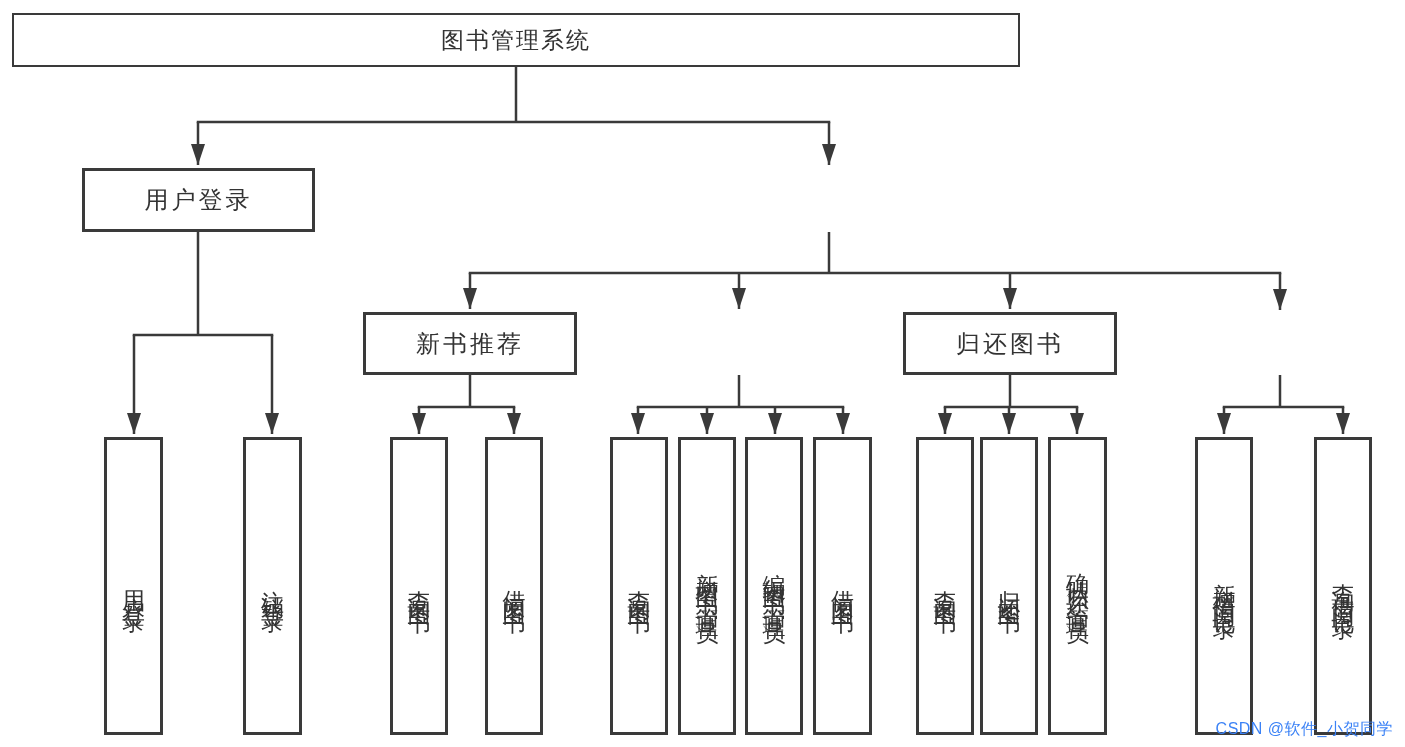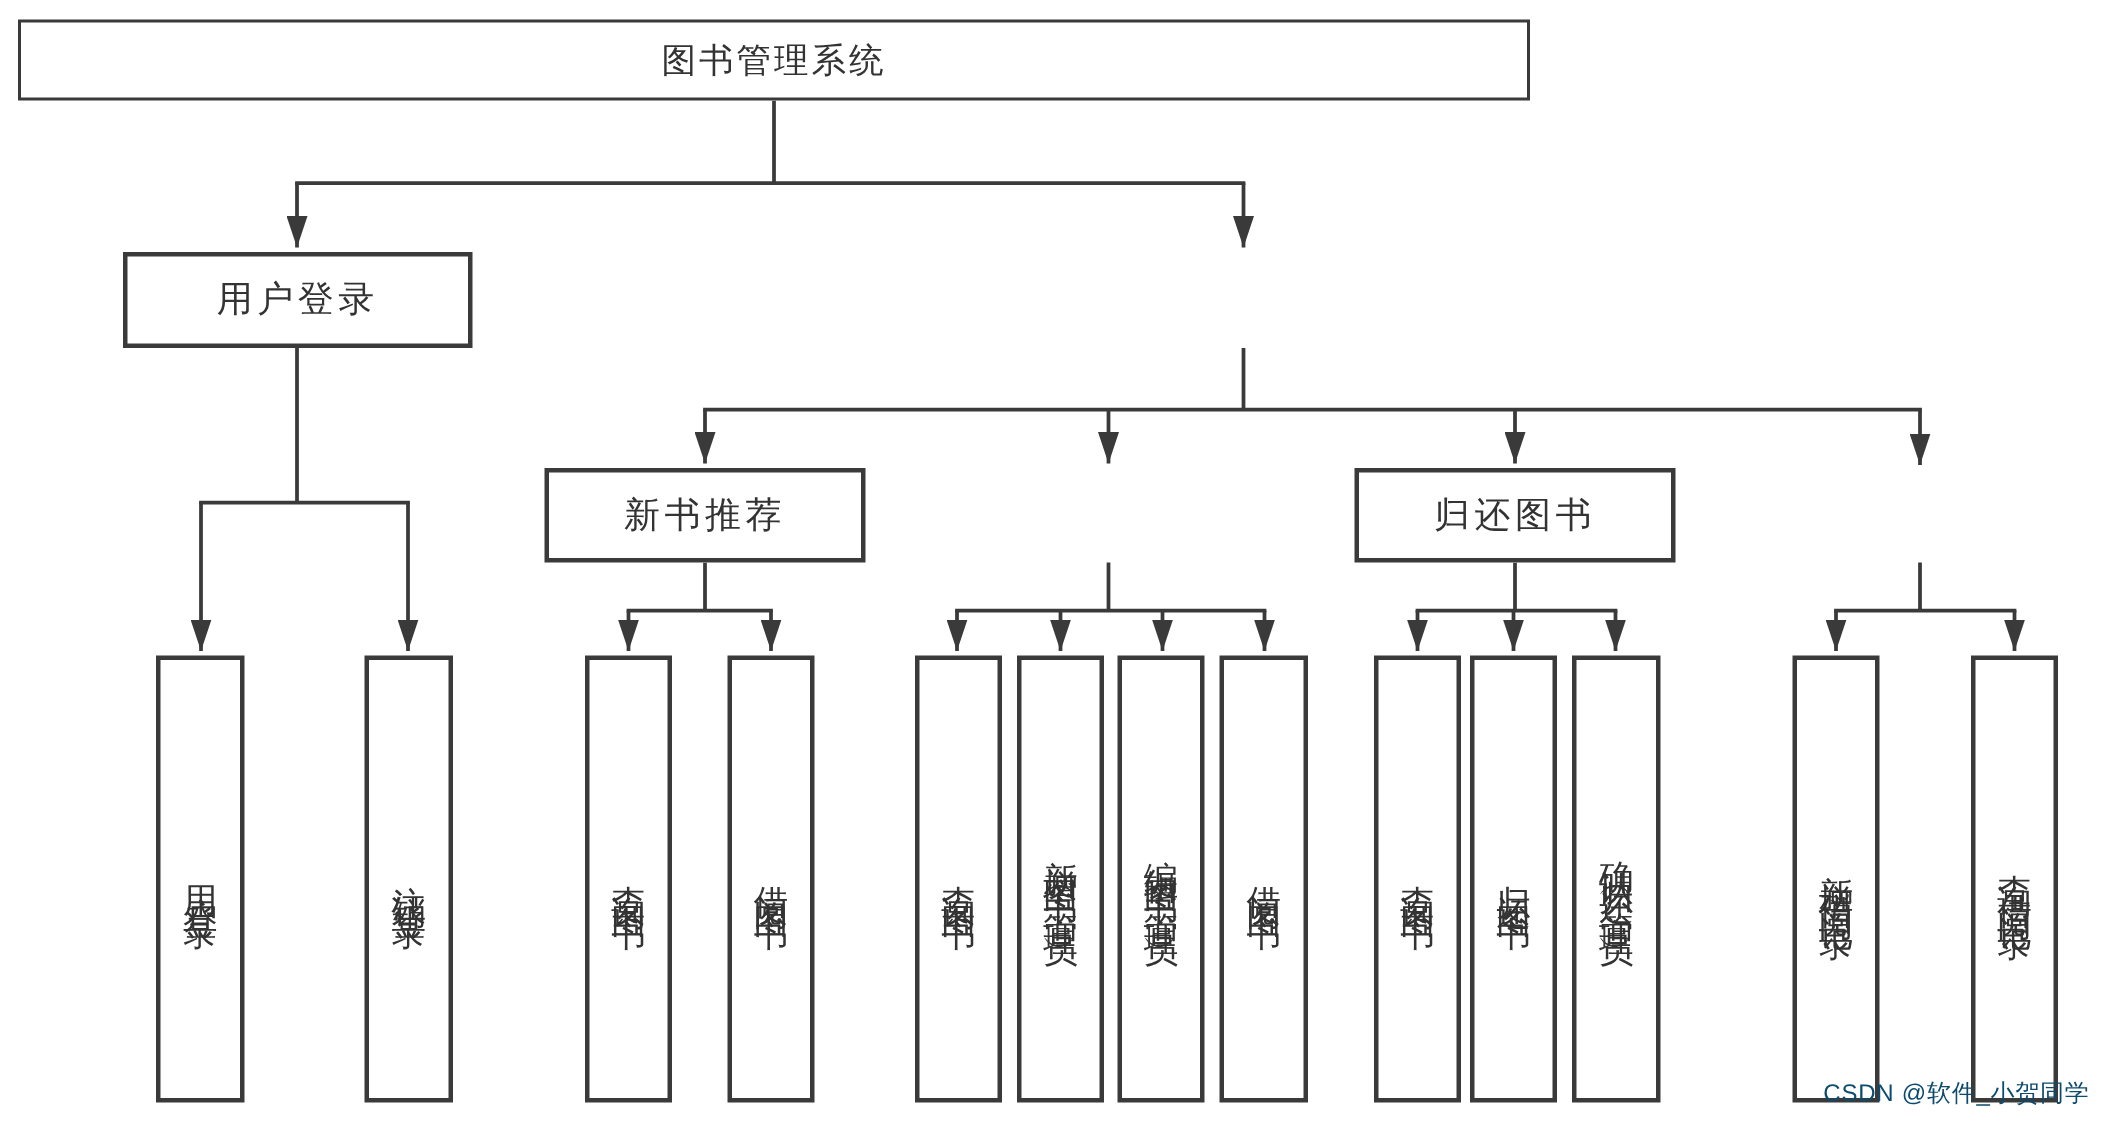--- a/index.html
+++ b/index.html
@@ -36,21 +36,21 @@
     font-size:23px;
     letter-spacing:7px;
     line-height:1;
   }
   #watermark{
     position:absolute;
     right:12px;
     top:719px;
     font-size:16px;
     letter-spacing:0.5px;
-    color:#0c4a6e;
+    color:#3b82f6;
     white-space:nowrap;
   }
 </style>
 </head>
 <body>
 
 <div id="canvas">
 
   <svg id="wires" viewBox="0 0 1405 747" xmlns="http://www.w3.org/2000/svg">
     <defs>

